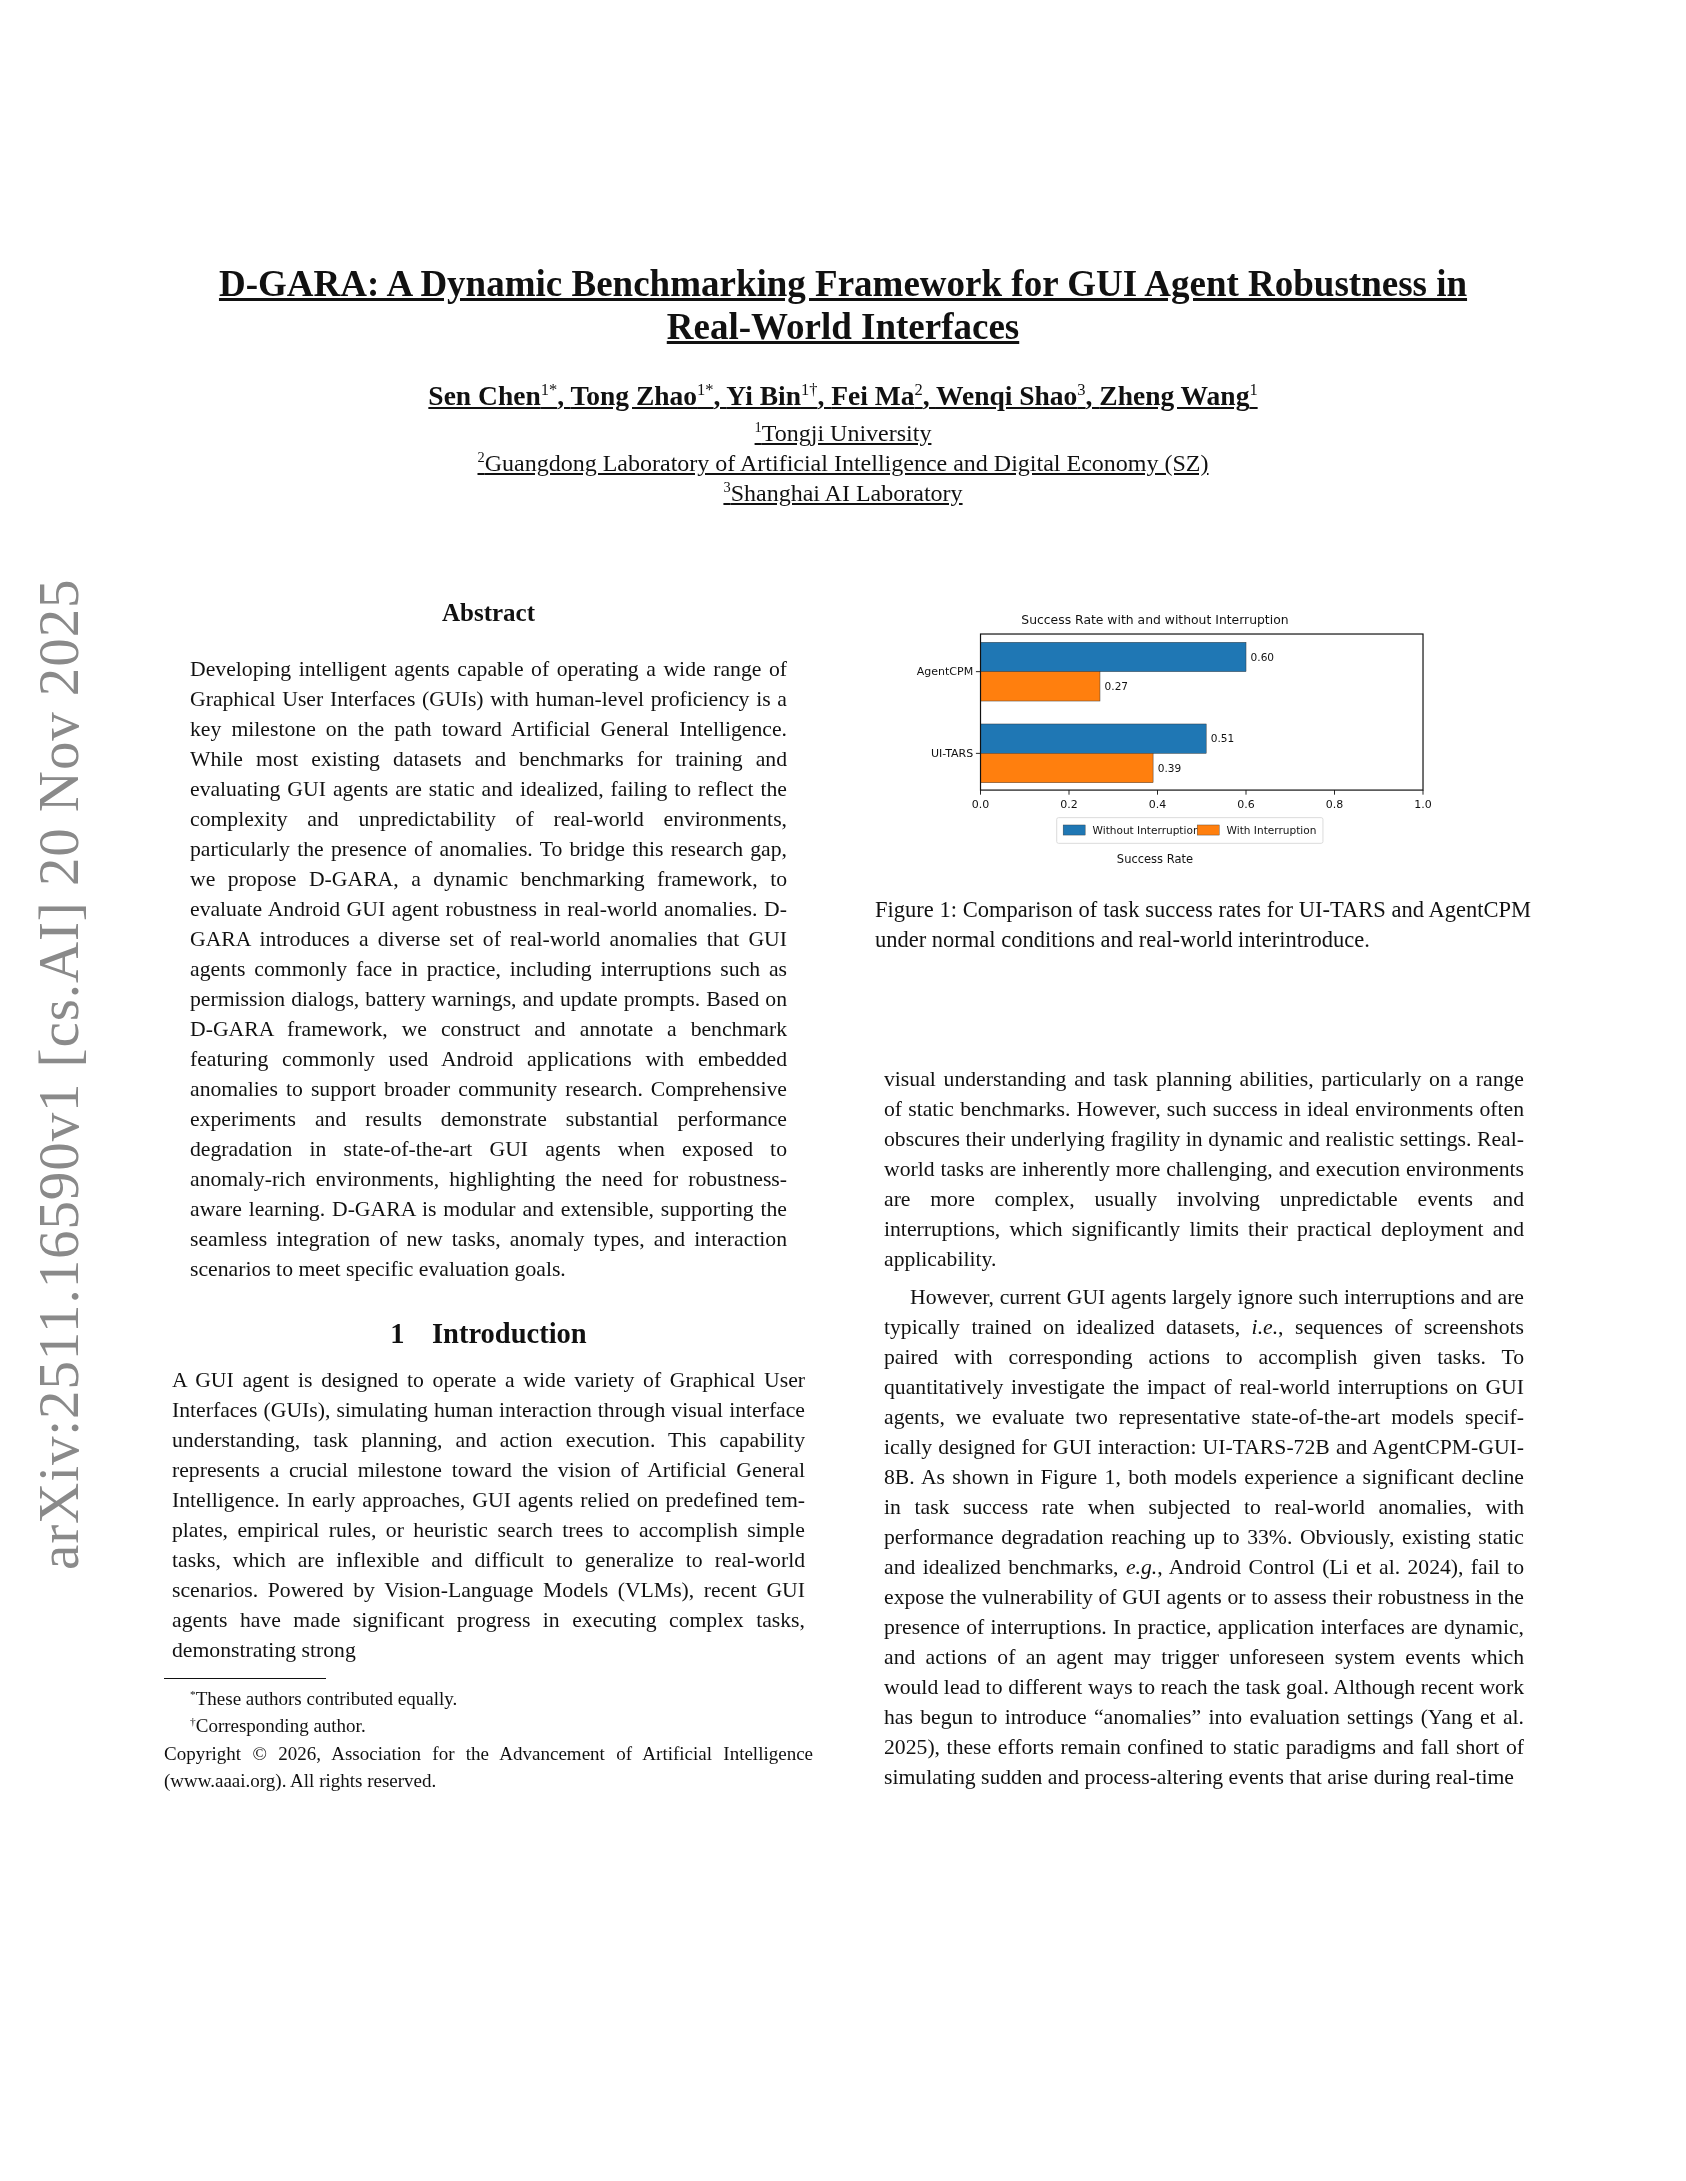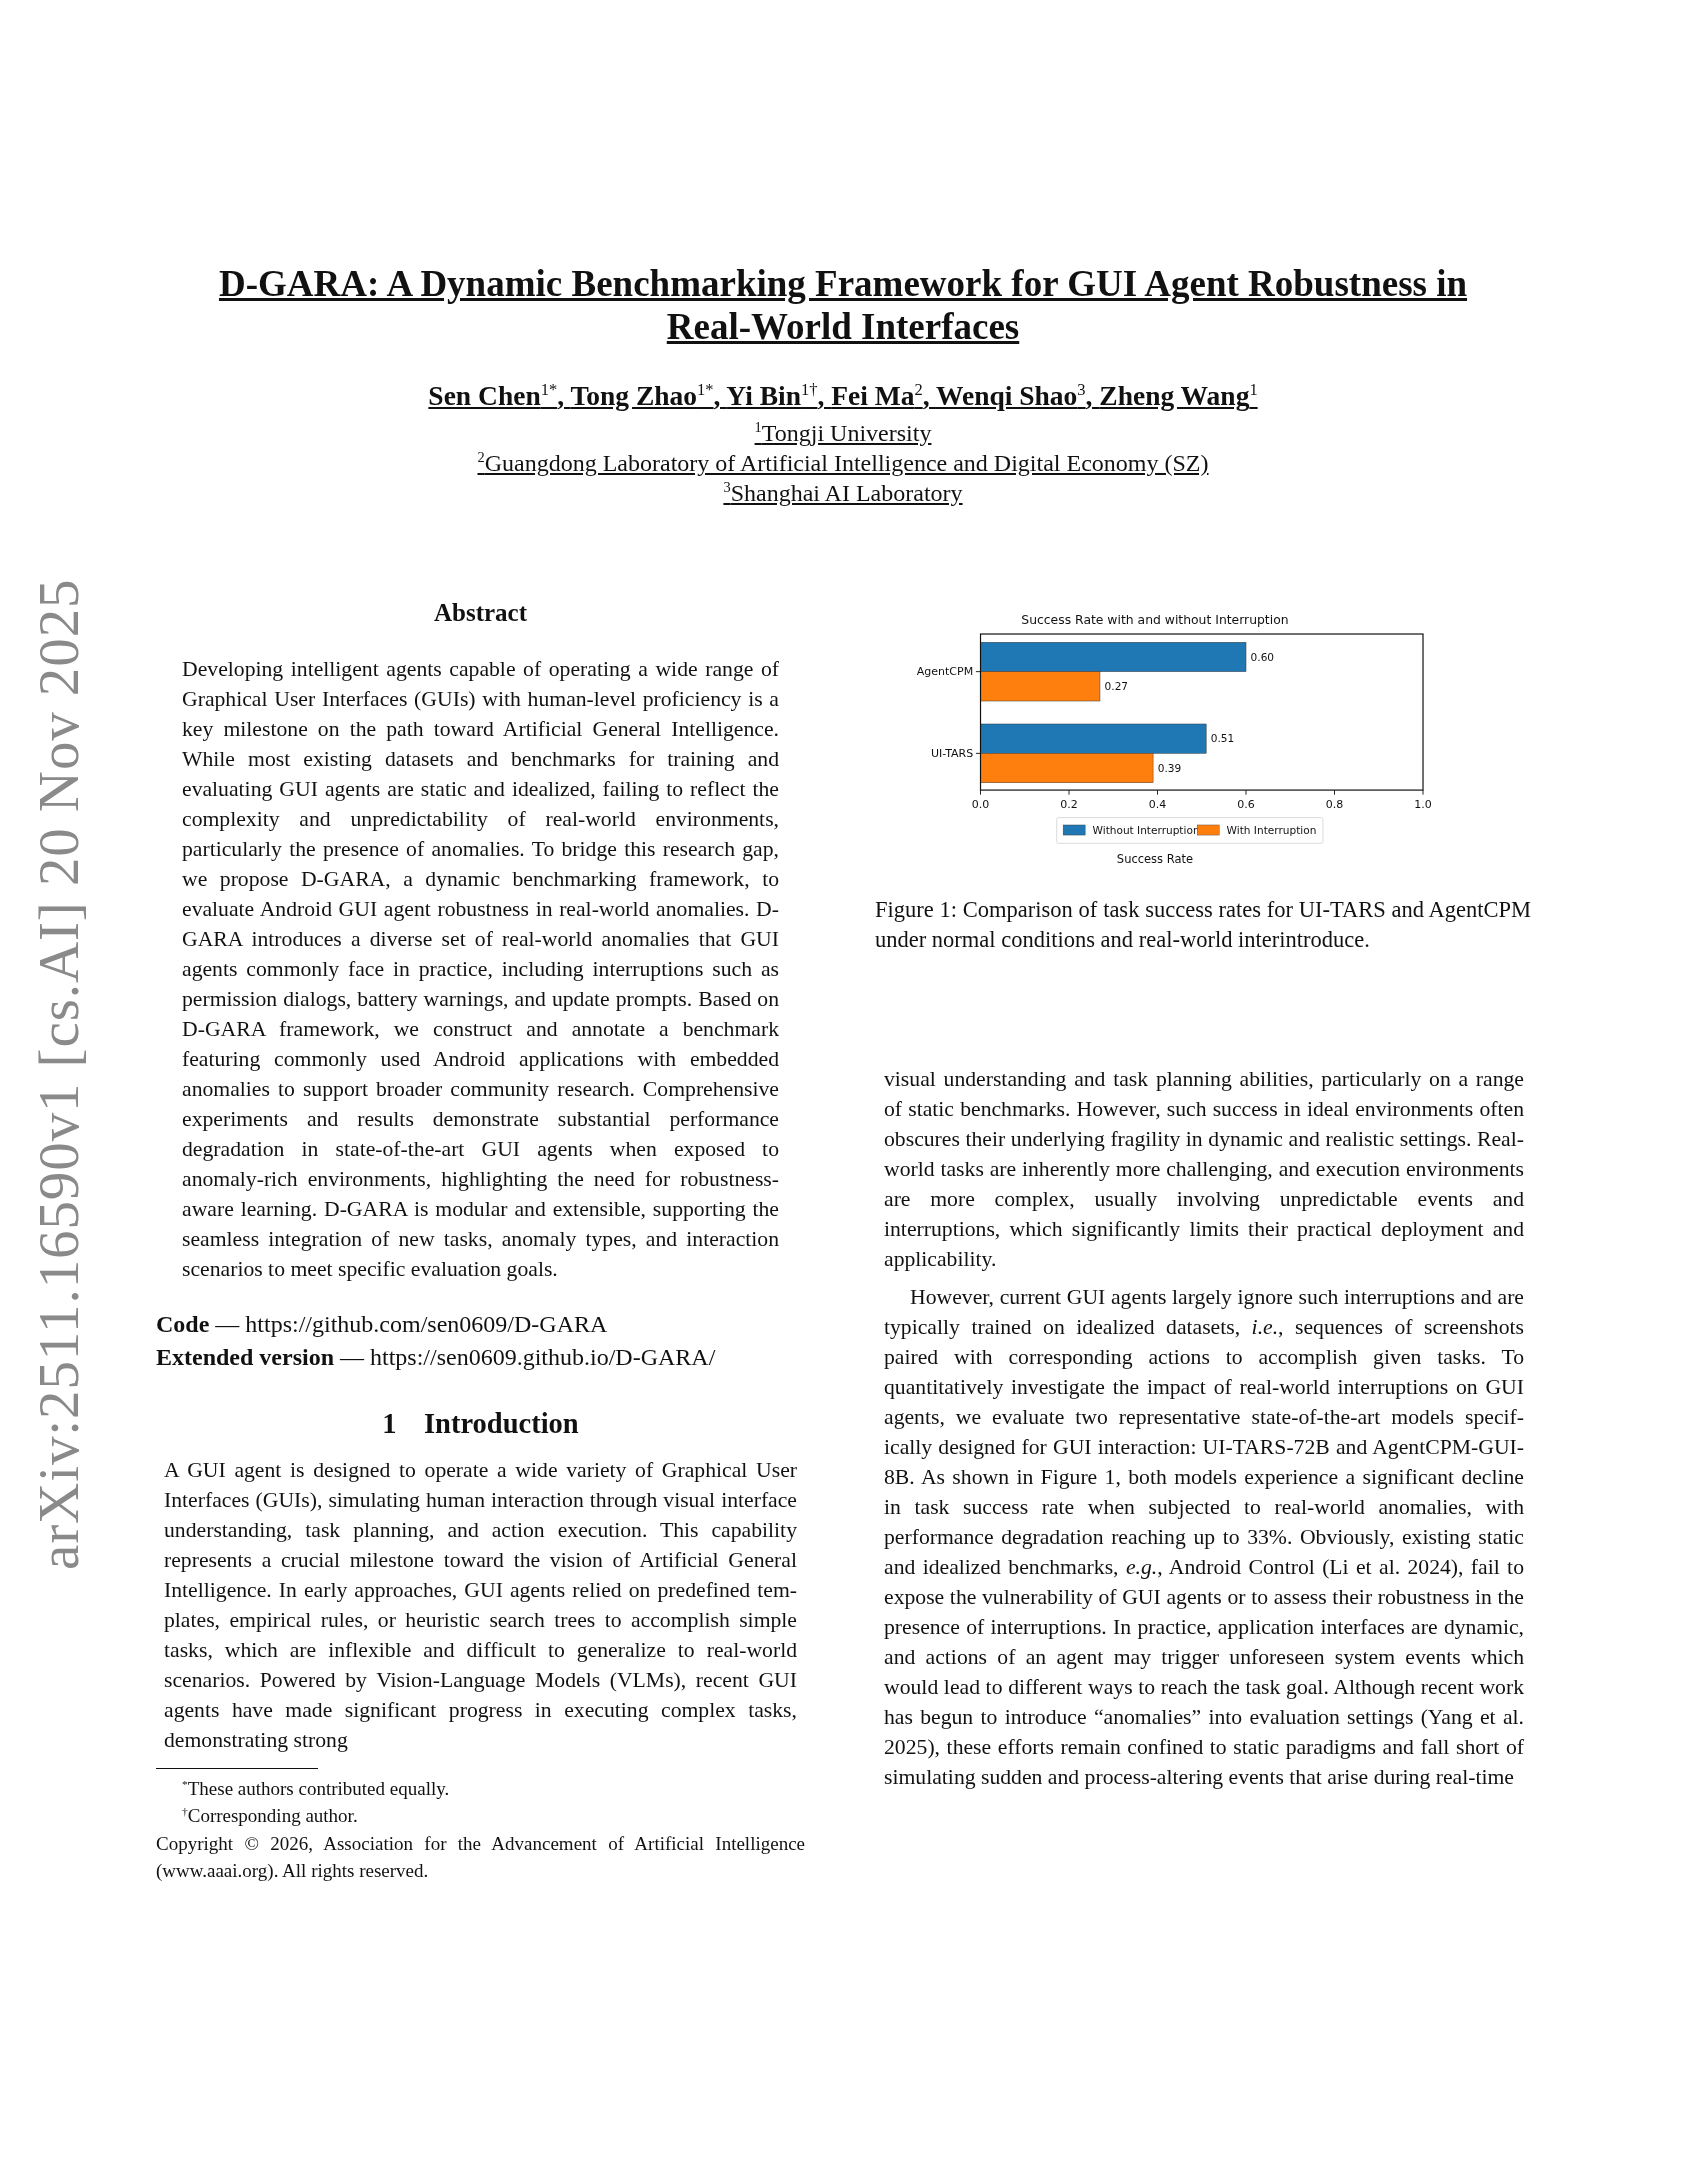--- a/index.html
+++ b/index.html
@@ -10,21 +10,21 @@
     transform-origin:0 0; transform:rotate(-90deg);
     font-family:"Liberation Serif", serif; font-size:57px; color:#8a8a8a;
     white-space:nowrap; letter-spacing:0.9px; line-height:83px; }
   #title { left:147px; top:262px; width:1392px; text-align:center;
     font-weight:bold; font-size:37px; line-height:43px; }
   #authors { left:147px; top:377px; width:1392px; text-align:center;
     font-weight:bold; font-size:27.5px; line-height:37px; }
   #authors sup, .affil sup, .fn sup { font-size:60%; font-weight:normal; vertical-align:super; line-height:0; }
   #affils { left:147px; top:418px; width:1392px; text-align:center; font-size:24px; line-height:30px; }
   .col { position:absolute; font-size:21.7px; line-height:30px; text-align:justify; hyphens:manual; }
-  #left-col { left:156px; top:597px; width:649px; }
+  #left-col { left:164px; top:597px; width:649px; }
   #right-col { left:876px; top:1056px; width:656px; }
   .abs-heading { text-align:center; font-weight:bold; font-size:25px; margin:0 0 26px 0; line-height:31px; }
   .abs-body { padding:0 26px 0 26px; margin:0; }
   .links { margin-top:24px; font-size:24px; line-height:33px; text-align:left; }
   .links b { font-weight:bold; }
   .sec-heading { text-align:center; font-weight:bold; font-size:28.5px; margin:31px 0 13px 0; line-height:37px; }
   .sec-heading .num { margin-right:27.5px; }
   .para { margin:8px; }
   .para.indent { text-indent:26px; }
   .fn-rule { width:162px; height:0; border-top:1.4px solid #111; margin:13px 0 5.5px 0; }
@@ -52,24 +52,20 @@
   <div id="affil-lines">
       <div class="affil"><sup>1</sup><span>Tongji University</span></div>
       <div class="affil"><sup>2</sup><span>Guangdong Laboratory of Artificial Intelligence and Digital Economy (SZ)</span></div>
       <div class="affil"><sup>3</sup><span>Shanghai AI Laboratory</span></div>
     </div>
 </div>
 
 <div id="left-col" class="col">
   <div class="abs-heading">Abstract</div>
   <p class="abs-body">Developing intelligent agents capable of operating a wide range of Graphical User Interfaces (GUIs) with human-level proficiency is a key milestone on the path toward Artificial General Intelligence. While most existing datasets and bench­marks for training and evaluating GUI agents are static and idealized, failing to reflect the complexity and unpredictabil­ity of real-world environments, particularly the presence of anomalies. To bridge this research gap, we propose D-GARA, a dynamic benchmarking framework, to evaluate Android GUI agent robustness in real-world anomalies. D-GARA in­troduces a diverse set of real-world anomalies that GUI agents commonly face in practice, including interruptions such as permission dialogs, battery warnings, and update prompts. Based on D-GARA framework, we construct and annotate a benchmark featuring commonly used Android applications with embedded anomalies to support broader community re­search. Comprehensive experiments and results demonstrate substantial performance degradation in state-of-the-art GUI agents when exposed to anomaly-rich environments, high­lighting the need for robustness-aware learning. D-GARA is modular and extensible, supporting the seamless integra­tion of new tasks, anomaly types, and interaction scenarios to meet specific evaluation goals.</p>
-  <div class="links">
-    <div><b>Code</b><span> — </span><span>https://github.com/sen0609/D-GARA</span></div>
-    <div><b>Extended version</b><span> — </span><span>https://sen0609.github.io/D-GARA/</span></div>
-  </div>
   <div class="sec-heading"><span class="num">1</span><span>Introduction</span></div>
   <p class="para">A GUI agent is designed to operate a wide variety of Graph­ical User Interfaces (GUIs), simulating human interaction through visual interface understanding, task planning, and action execution. This capability represents a crucial mile­stone toward the vision of Artificial General Intelligence. In early approaches, GUI agents relied on predefined tem­plates, empirical rules, or heuristic search trees to accom­plish simple tasks, which are inflexible and difficult to gener­alize to real-world scenarios. Powered by Vision-Language Models (VLMs), recent GUI agents have made significant progress in executing complex tasks, demonstrating strong</p>
   <div class="fn-rule"></div>
   <div id="footnotes">
       <p class="fn"><sup>*</sup><span>These authors contributed equally.</span></p>
       <p class="fn"><sup>†</sup><span>Corresponding author.</span></p>
     </div>
   <p class="copyright">Copyright © 2026, Association for the Advancement of Artificial Intelligence (www.aaai.org). All rights reserved.</p>
 </div>
 

